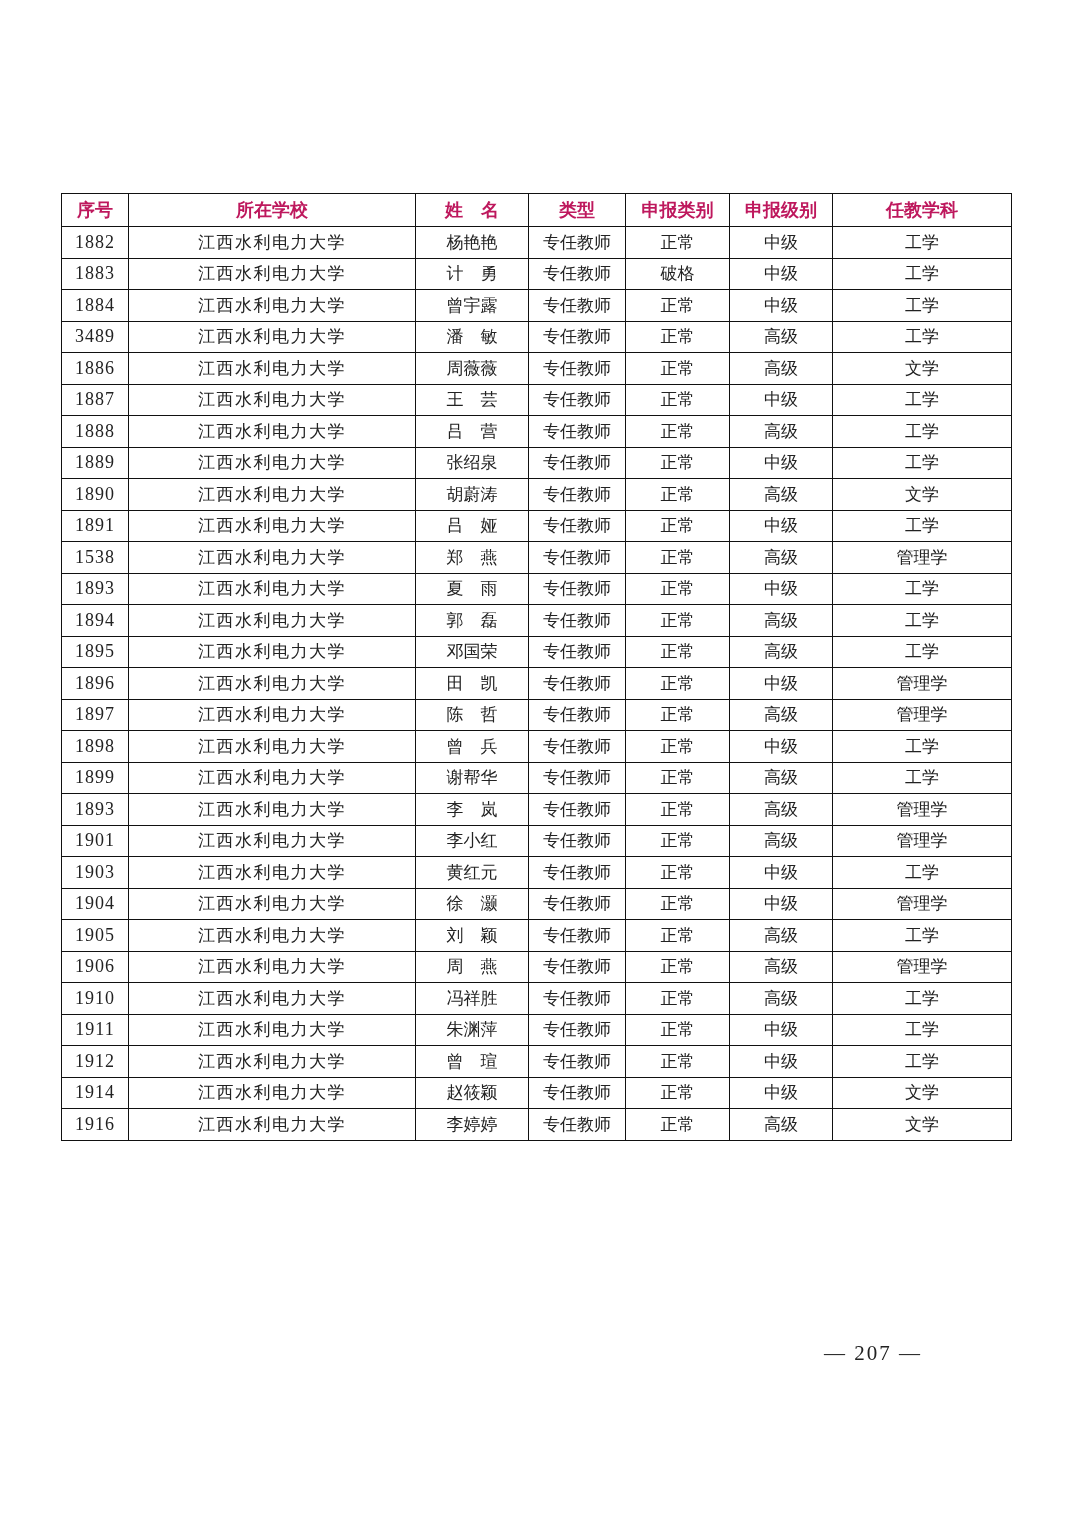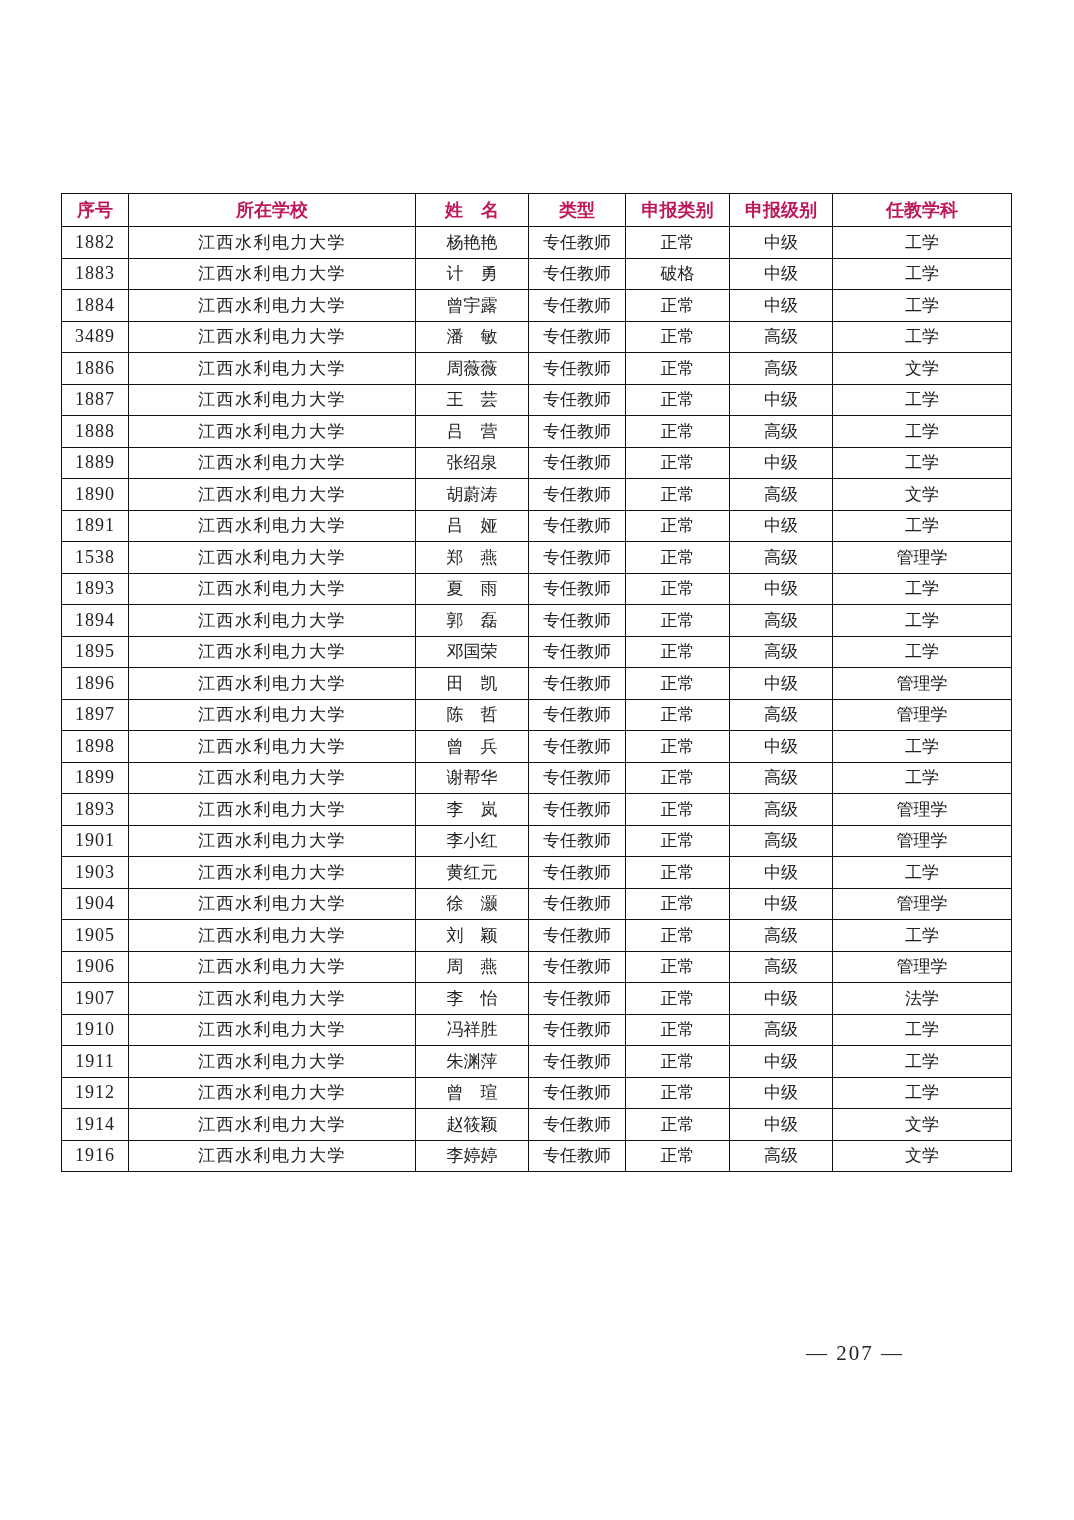--- a/index.html
+++ b/index.html
@@ -57,21 +57,21 @@
   }
   
   table.roster td:nth-child(2) {
     letter-spacing: 1.5px;
   }
   .page-footer {
     position: absolute;
     left: 806px;
     top: 1341px;
     width: 116px;
-    text-align: left;
+    text-align: right;
     font-size: 21px;
     letter-spacing: 2px;
     color: #222222;
     font-family: "Liberation Serif", "DejaVu Serif", serif;
   }
 </style>
 </head>
 <body>
 
 <div class="page">
@@ -308,29 +308,20 @@
         <tr>
           <td>1906</td>
           <td>江西水利电力大学</td>
           <td>周　燕</td>
           <td>专任教师</td>
           <td>正常</td>
           <td>高级</td>
           <td>管理学</td>
         </tr>
         <tr>
-          <td>1907</td>
-          <td>江西水利电力大学</td>
-          <td>李　怡</td>
-          <td>专任教师</td>
-          <td>正常</td>
-          <td>中级</td>
-          <td>法学</td>
-        </tr>
-        <tr>
           <td>1910</td>
           <td>江西水利电力大学</td>
           <td>冯祥胜</td>
           <td>专任教师</td>
           <td>正常</td>
           <td>高级</td>
           <td>工学</td>
         </tr>
         <tr>
           <td>1911</td>

